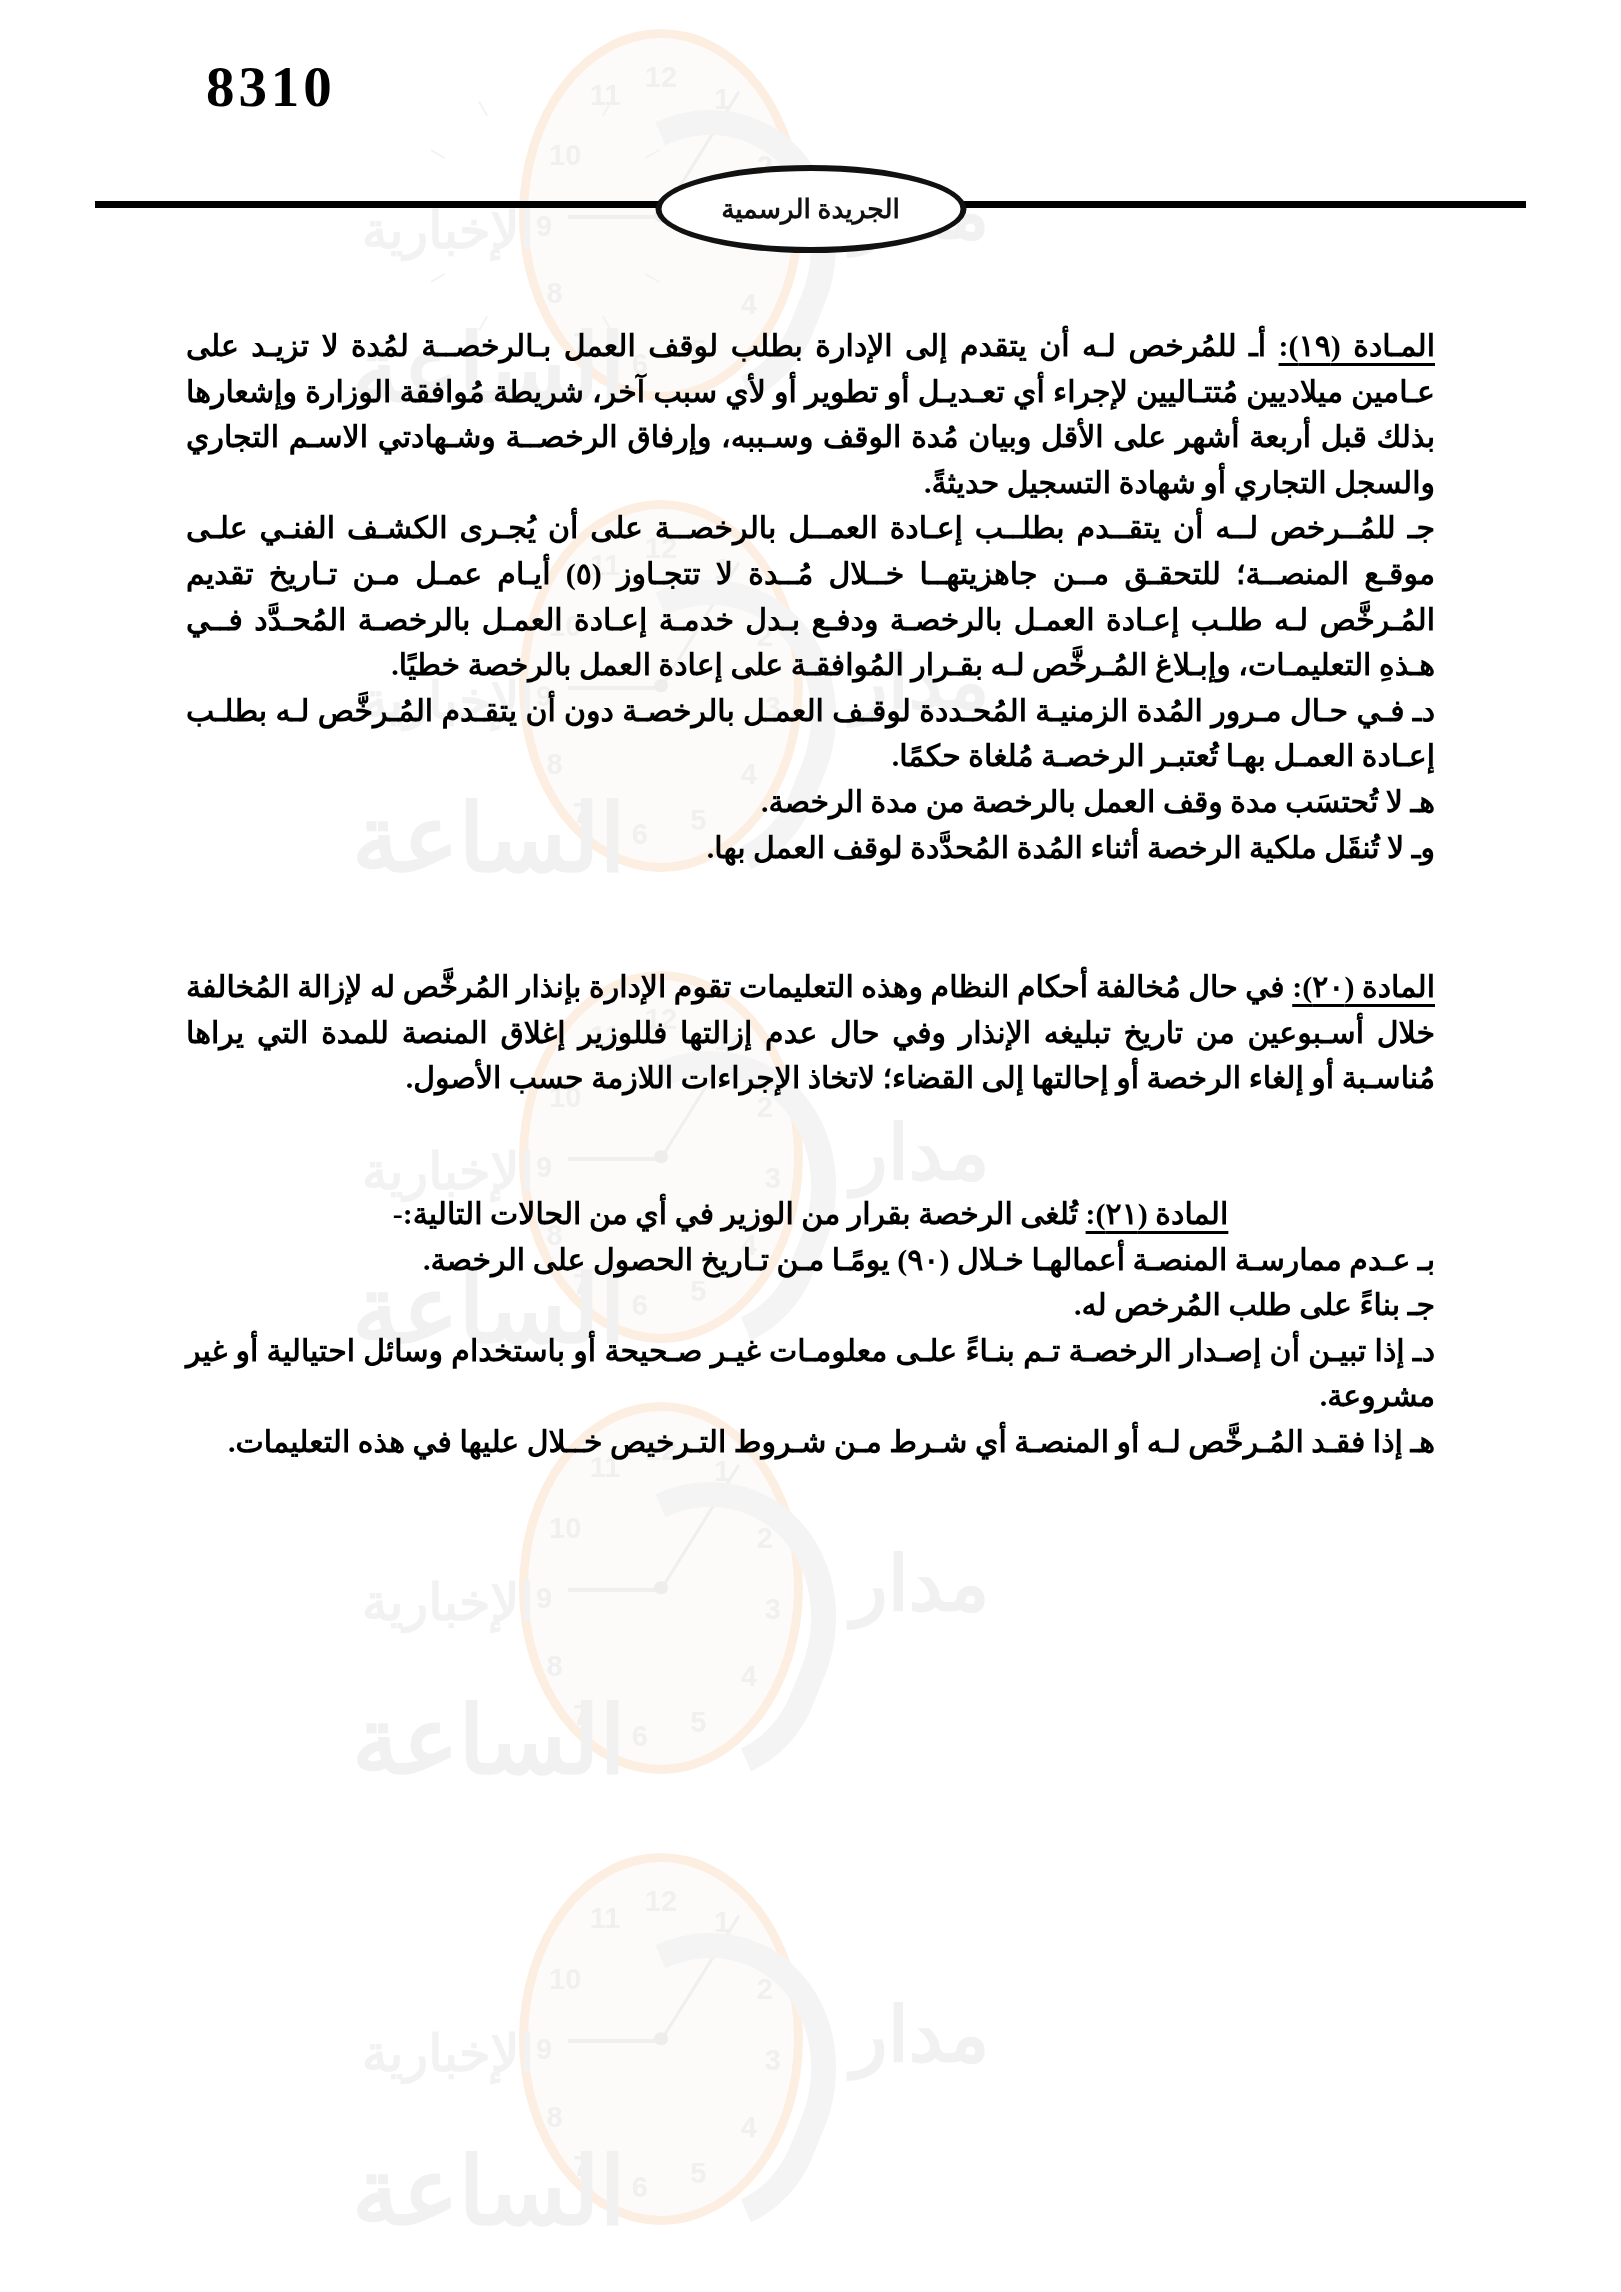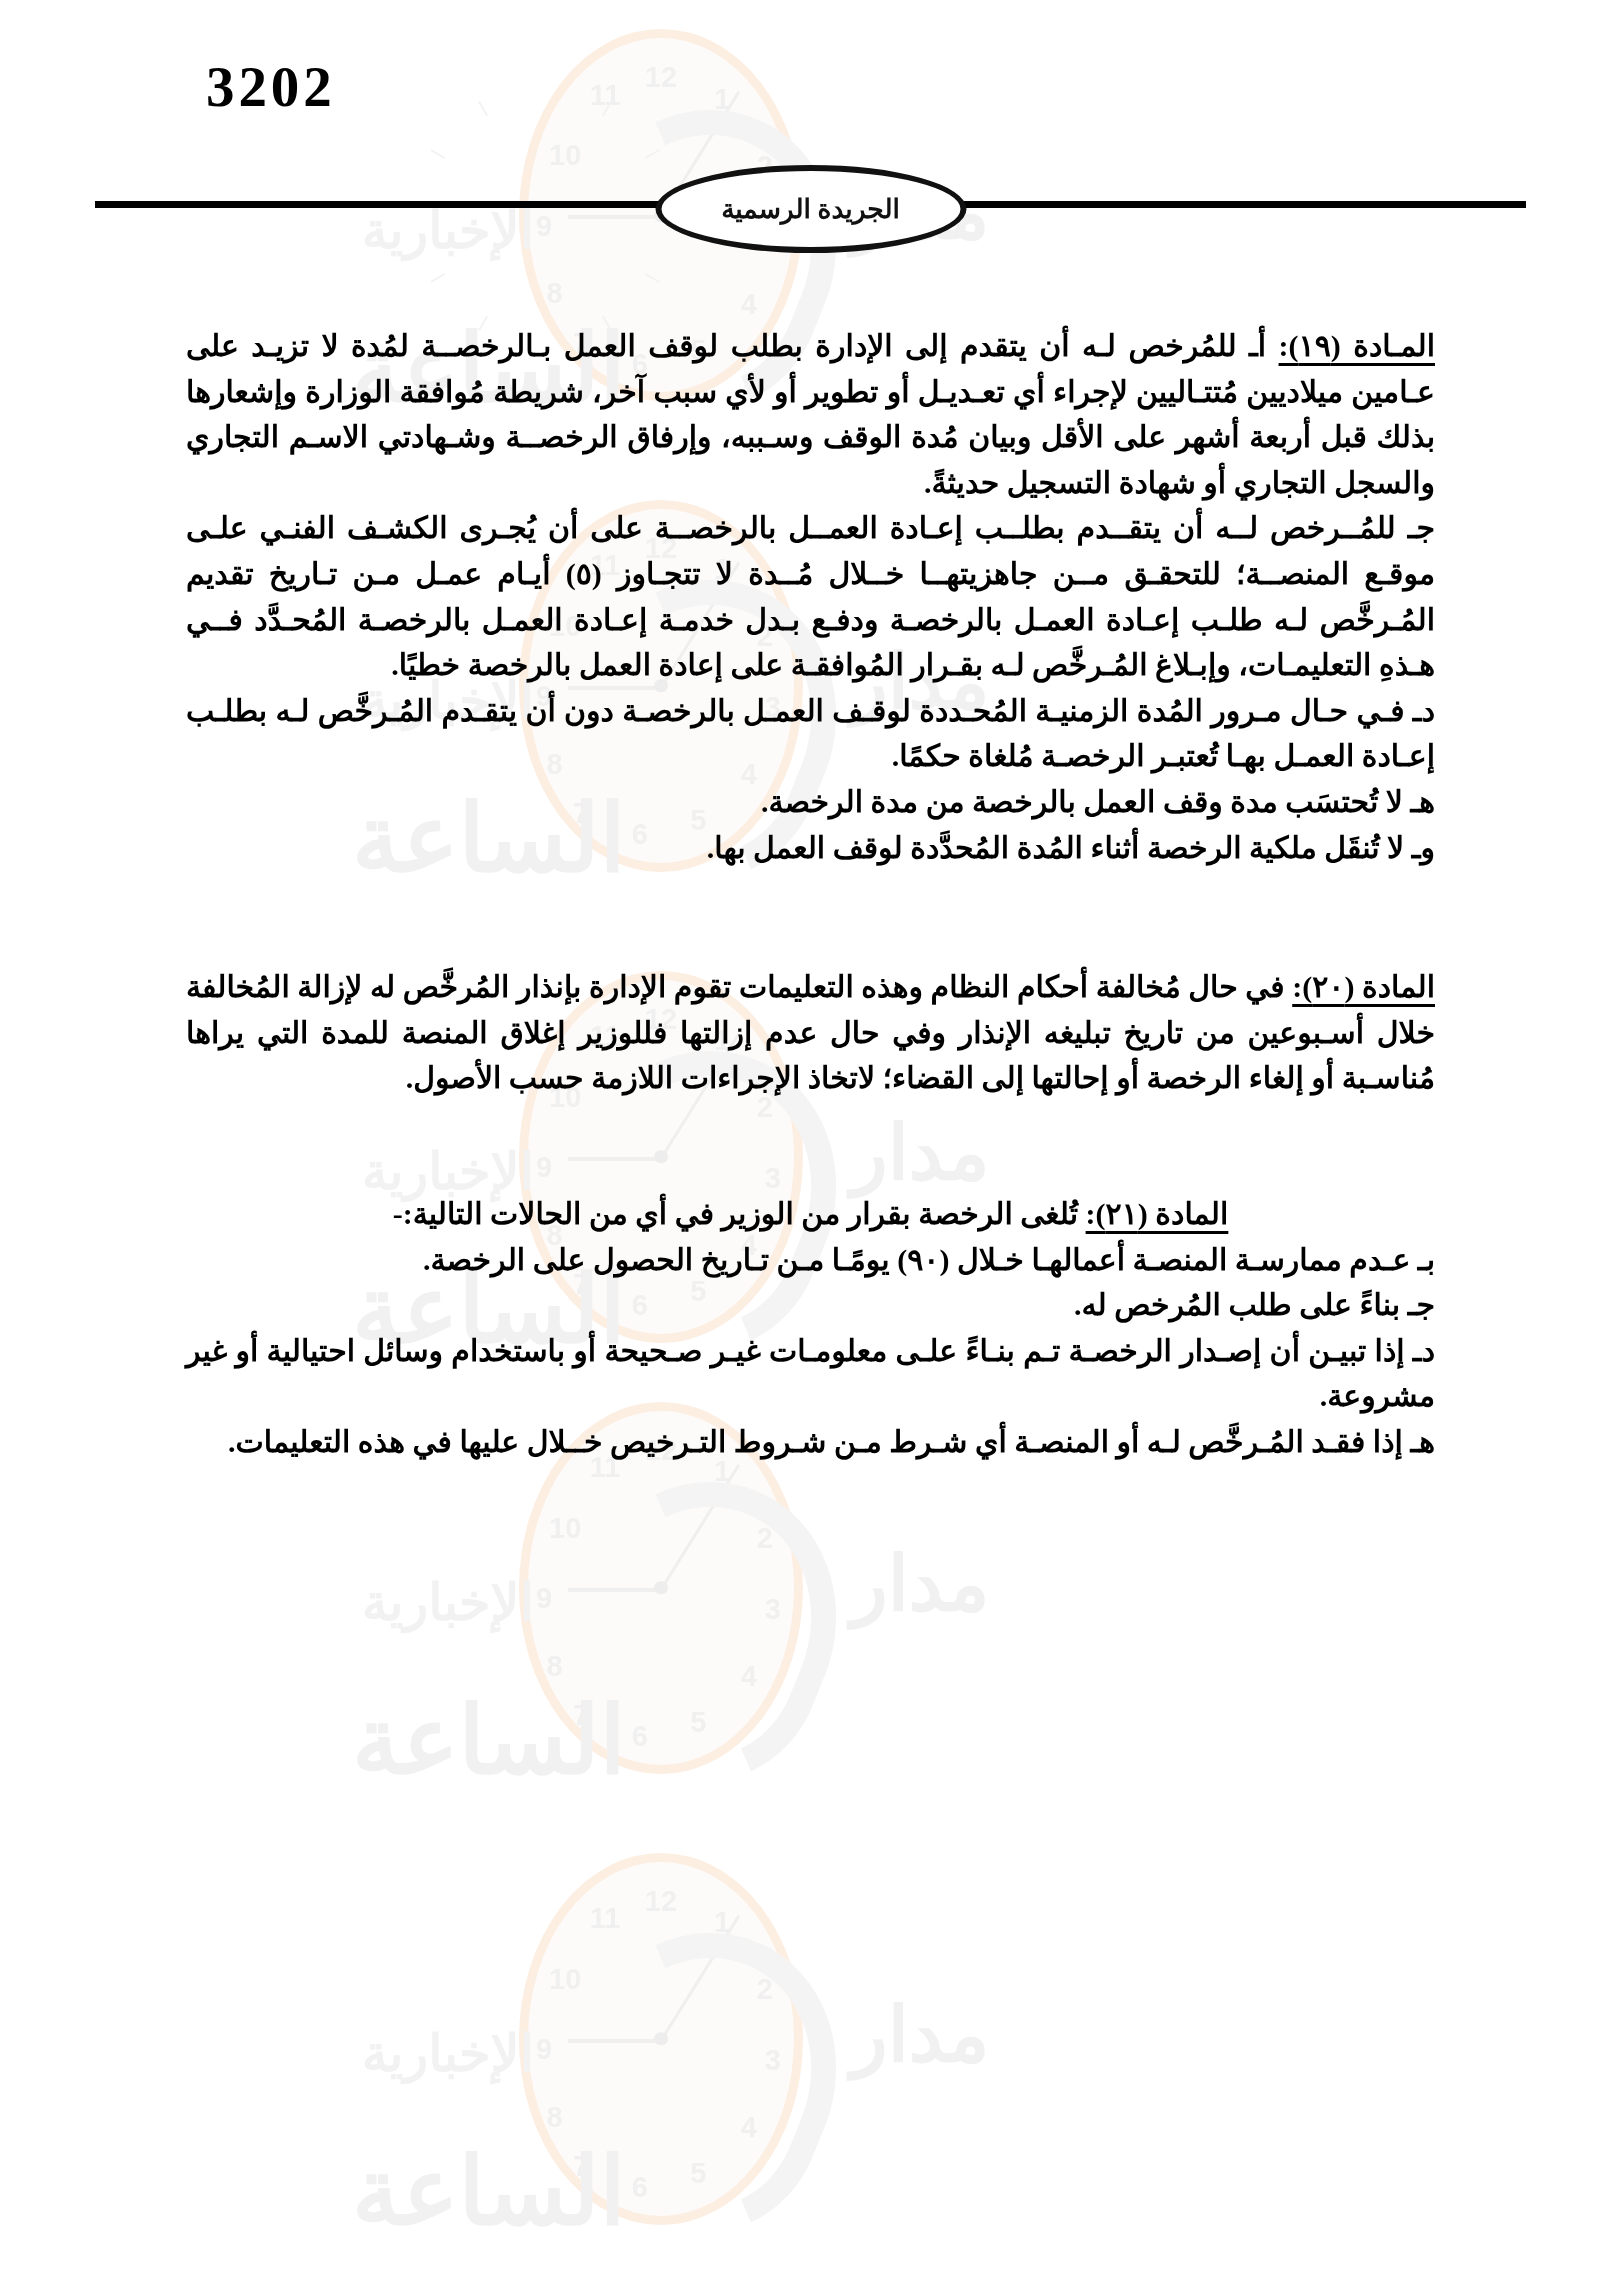--- a/index.html
+++ b/index.html
@@ -332,21 +332,21 @@
         <span class="hand-m"></span>
         <span class="pin"></span>
       </div>
       <div class="wm-swoosh"></div>
       <div class="wm-word-small">الإخبارية</div>
       <div class="wm-word-ar">مدار</div>
       <div class="wm-word-bottom">الساعة</div>
     </div>
   </div>
 
-  <div class="page-number">3202</div>
+  <div class="page-number">8310</div>
   <div class="header-rule"></div>
   <div class="header-oval">
     <span>الجريدة الرسمية</span>
   </div>
 
   <div class="content">
 
     <div class="article">
       <p class="article-lead">
         <span class="article-label">المـادة (١٩):</span>

